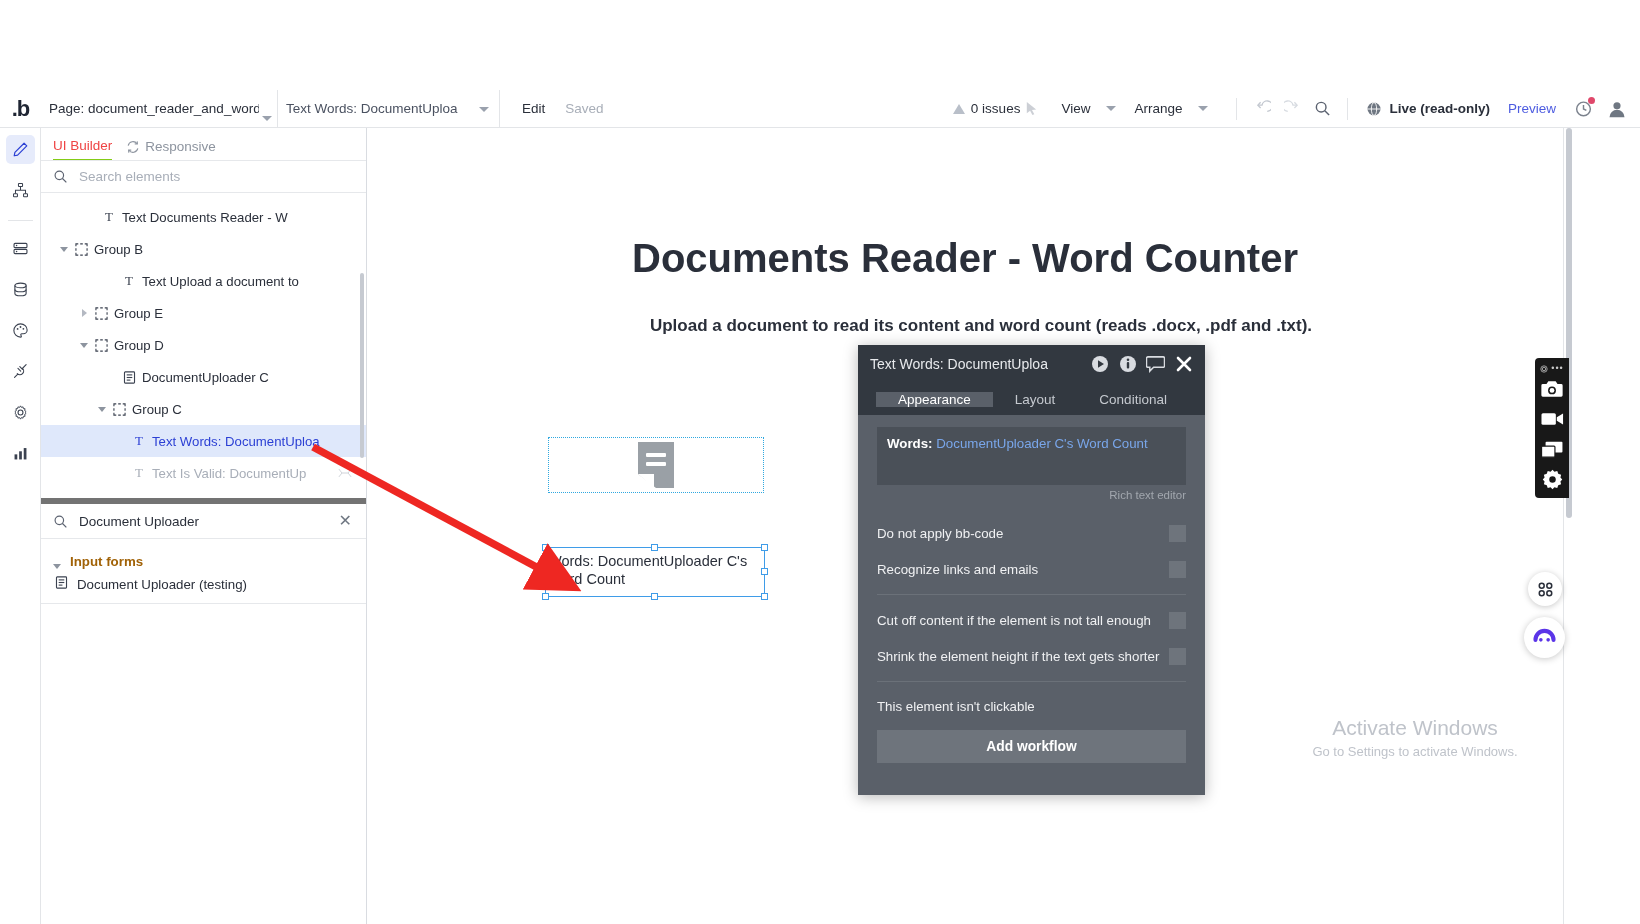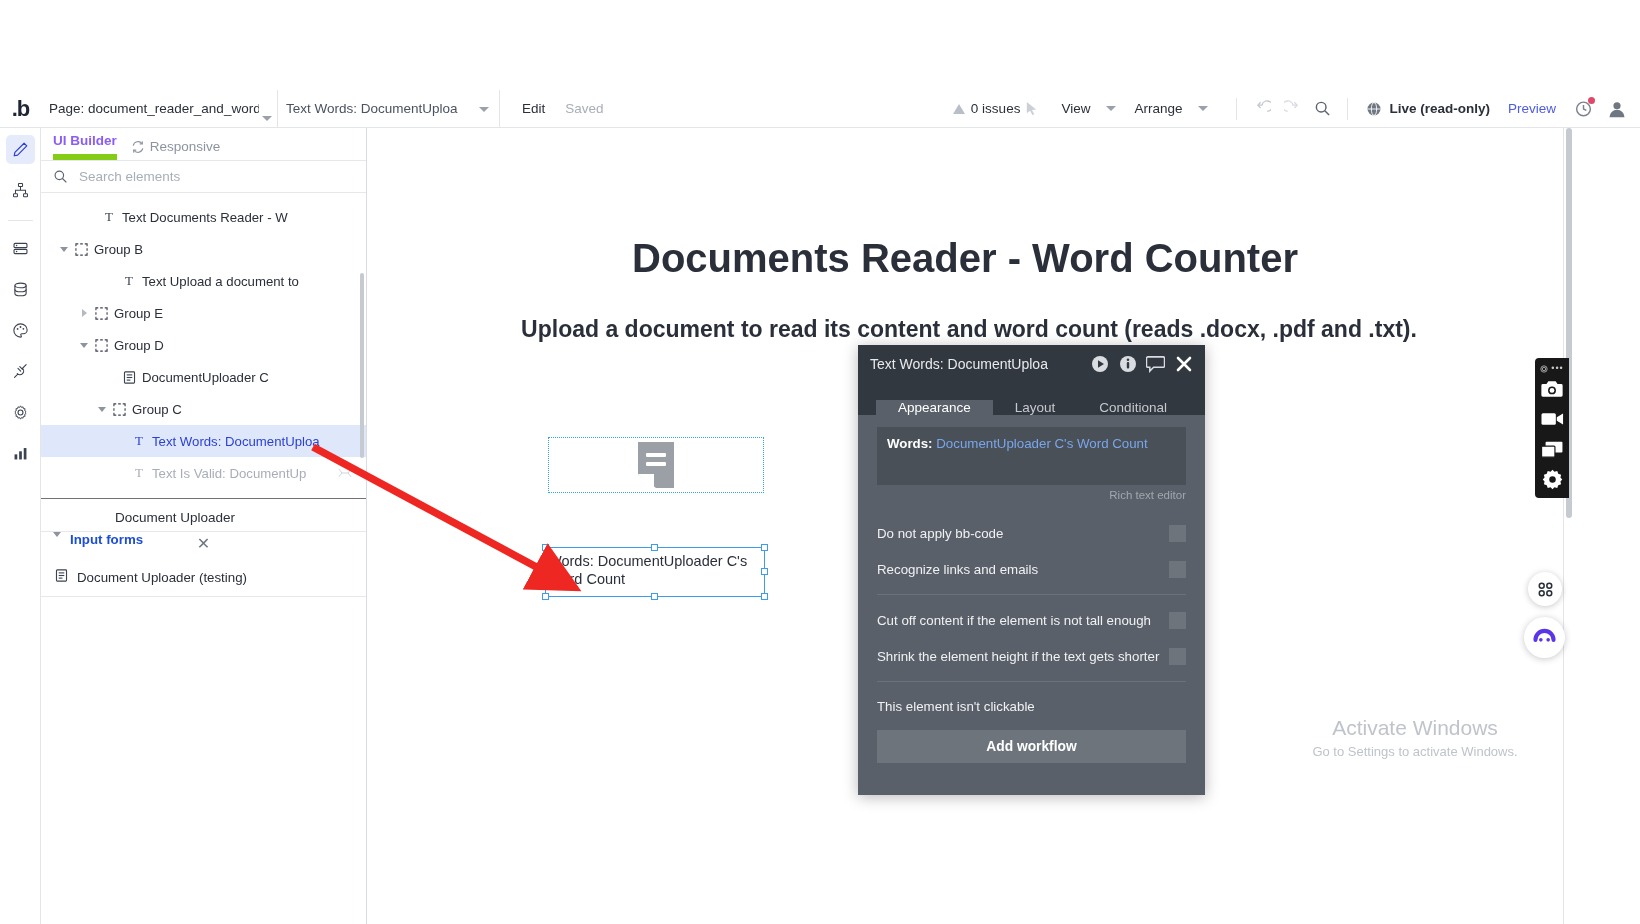--- a/index.html
+++ b/index.html
@@ -67,21 +67,21 @@
   .rail-sep { width: 25px; height: 1px; background: #e3e5e8; margin: 3px 0 13px; }
 
   
   .panel {
     position: absolute; left: 41px; top: 128px; width: 326px; height: 796px;
     background: #ffffff; border-right: 1px solid #d9dce1;
     display: flex; flex-direction: column;
   }
   .panel-tabs { height: 32px; display: flex; align-items: flex-end; padding: 0 12px; gap: 14px; }
   .ptab { font-size: 13.5px; padding-bottom: 6px; cursor: pointer; display: flex; align-items: center; gap: 5px; }
-  .ptab.active { color: #8b5cf6; font-weight: 700; border-bottom: 6px solid #84cc16; }
+  .ptab.active { color: #ef4444; font-weight: 400; border-bottom: 1px solid #84cc16; }
   .ptab.inactive { color: #8d949f; }
 
   .panel-search {
     height: 33px; border-top: 1px solid #e6e8eb; border-bottom: 1px solid #e6e8eb;
     display: flex; align-items: center; padding: 0 12px; gap: 11px;
   }
   .panel-search input {
     border: none; outline: none; font-size: 13.5px; color: #2a2f3a;
     font-family: "Liberation Sans", sans-serif; background: transparent; flex: 1;
   }
@@ -101,48 +101,48 @@
   .t-glyph { font-size: 13px; font-family: "Liberation Serif", serif; }
   .tlabel { margin-left: 3px; }
   .thide { margin-left: auto; margin-right: 14px; opacity: .55; }
 
   .tree-scrollbar {
     position: absolute; right: 2px; top: 80px; width: 4px; height: 185px;
     background: #c6cad1; border-radius: 3px;
   }
 
   .panel-find {
-    height: 34px; border-top: 1px solid #737373; border-bottom: 1px solid #e6e8eb;
-    display: flex; align-items: center; padding: 0 12px; gap: 11px; flex-direction: column;
+    height: 41px; border-top: 6px solid #737373; border-bottom: 1px solid #e6e8eb;
+    display: flex; align-items: center; padding: 0 12px; gap: 11px;
   }
   .panel-find input {
     border: none; outline: none; font-size: 13.5px; color: #2a2f3a;
     font-family: "Liberation Sans", sans-serif; background: transparent; flex: 1;
   }
   .find-x { font-size: 16px; color: #6f7782; cursor: pointer; line-height: 1; padding: 0 2px; }
 
   .cat-head {
-    height: 30px; display: flex; align-items: flex-start; gap: 9px; padding: 0 12px;
-    font-size: 13.3px; font-weight: 700; color: #1d4ed8; cursor: pointer;
+    height: 30px; display: flex; align-items: flex-end; gap: 9px; padding: 0 12px;
+    font-size: 13.3px; font-weight: 700; color: #a16207; cursor: pointer;
   }
   .cat-item {
     height: 30px; display: flex; align-items: center; gap: 9px; padding: 0 12px 0 14px;
     font-size: 13.3px; color: #2a2f3a; cursor: pointer;
   }
   .cat-wrap { border-bottom: 1px solid #e6e8eb; padding-bottom: 4px; }
 
   
   .canvas { position: absolute; left: 367px; top: 128px; width: 1196px; height: 796px; background: #ffffff; overflow: hidden; }
   .cv-h1 {
     position: absolute; left: 0; top: 108px; width: 1196px; text-align: center;
     font-size: 40px; font-weight: 700; color: #2a2f3a; font-family: "Liberation Sans", sans-serif;
   }
   .cv-h2 {
-    position: absolute; left: 4px; top: 188px; width: 1196px; text-align: center;
-    font-size: 23px; font-weight: 700; color: #2a2f3a;
+    position: absolute; left: 16px; top: 188px; width: 1196px; text-align: center;
+    font-size: 17px; font-weight: 700; color: #2a2f3a;
   }
   .cv-uploader {
     position: absolute; left: 181px; top: 309px; width: 216px; height: 56px;
     border: 1.5px dotted #2fa8e0; display: flex; align-items: center; justify-content: center;
   }
   .cv-selected {
     position: absolute; left: 178px; top: 419px; width: 220px; height: 50px;
     border-top: 1.5px solid #3f9ce8; border-left: 1.5px solid #3f9ce8; border-right: 1.5px solid #3f9ce8; border-bottom: 1.5px solid #3f9ce8;
   }
   .cv-selected .stext {
@@ -165,21 +165,21 @@
   .pe {
     position: absolute; left: 858px; top: 345px; width: 347px; height: 450px;
     background: #5a6069; box-shadow: 0 2px 14px rgba(0,0,0,.28); color: #e7e9ec;
   }
   .pe-head {
     height: 38px; background: #323840; display: flex; align-items: center; padding: 0 12px;
   }
   .pe-title { font-size: 14px; color: #e7e9ec; flex: 1; white-space: nowrap; overflow: hidden; }
   .pe-head-icons { display: flex; align-items: center; gap: 9px; }
   .pe-hic { width: 19px; height: 19px; display: flex; align-items: center; justify-content: center; cursor: pointer; }
-  .pe-tabs { height: 32px; background: #323840; display: flex; align-items: flex-end; padding-left: 18px; }
+  .pe-tabs { height: 32px; background: #323840; display: flex; align-items: center; padding-left: 18px; }
   .pe-tab { padding: 0 22px; display: flex; align-items: center; font-size: 13.5px; color: #c5c9cf; cursor: pointer; }
   .pe-tab.active { background: #5a6069; color: #ffffff; }
   .pe-body { padding: 12px 19px 0; }
   .pe-expr {
     background: #4a5058; min-height: 58px; padding: 8px 10px; font-size: 13.3px; line-height: 18px;
   }
   .pe-expr .k { color: #ffffff; font-weight: 700; }
   .pe-expr .v { color: #79a6ea; }
   .pe-rich { text-align: right; font-size: 11.5px; color: #a2a7ae; margin-top: 4px; }
   .pe-row {

